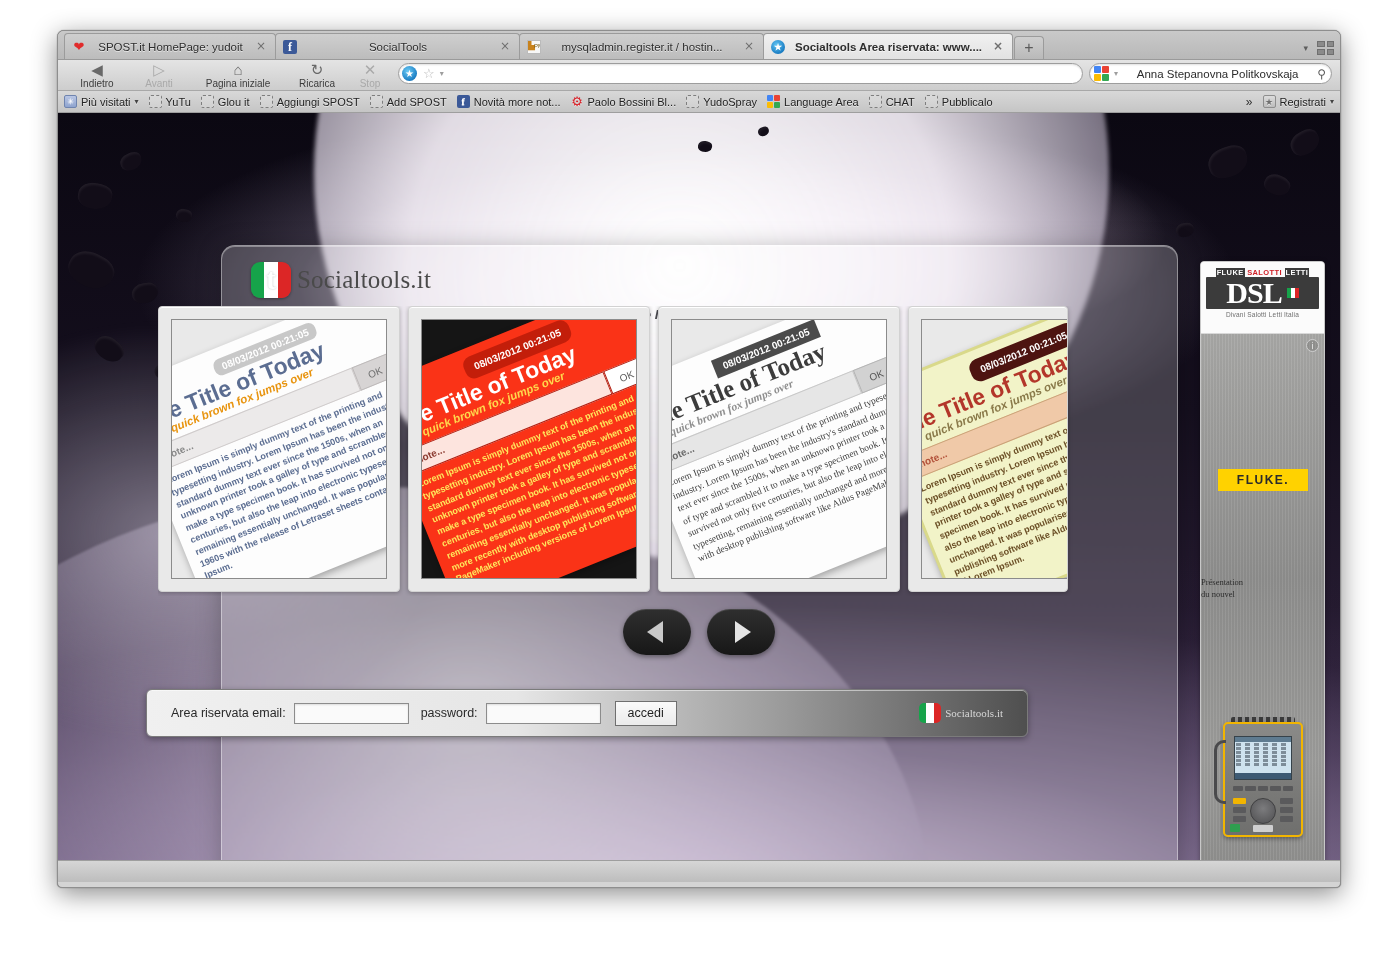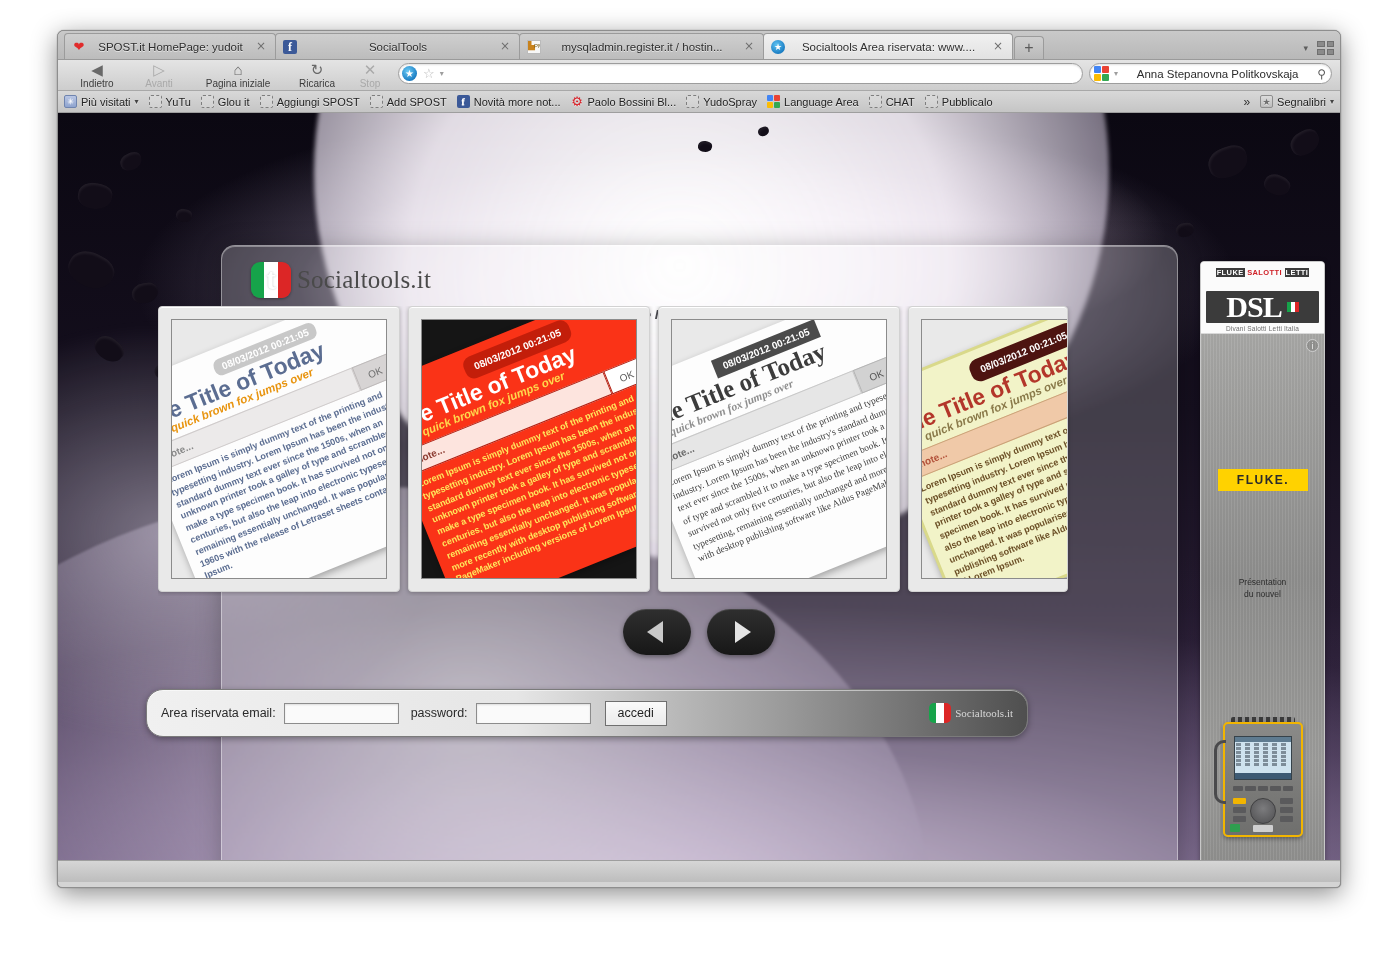--- a/index.html
+++ b/index.html
@@ -67,21 +67,21 @@
     border-bottom: none;
     border-radius: 4px 4px 0 0;
     margin-right: -1px;
     font-size: 11.5px;
     color: #2e2e2e;
     cursor: default;
     min-width: 0;
   }
   .tab.active {
     background: linear-gradient(#f1f1f1, #e2e2e2);
-    font-weight: normal;
+    font-weight: bold;
     z-index: 3;
     margin-top: 36px;
   }
   .tab .tab-label {
     flex: 1 1 auto;
     text-align: center;
     white-space: nowrap;
     overflow: hidden;
     text-overflow: ellipsis;
     text-shadow: 0 1px 0 rgba(255,255,255,.6);
@@ -444,25 +444,25 @@
     border-top: 11px solid transparent;
     border-bottom: 11px solid transparent;
   }
   .arrow-btn.prev:after { border-right: 16px solid #c9c9c9; margin-left: -2px; }
   .arrow-btn.next:after { border-left: 16px solid #e4e4e4; margin-left: 2px; }
 
   
   .login-bar {
     position: absolute; left: 88px; top: 576px;
     width: 882px; height: 48px;
-    border-radius: 17px;
+    border-radius: 6px;
     background: linear-gradient(to right, #f0f0f0 0%, #e6e6e6 42%, #9b9b9b 72%, #4f4f4f 100%);
     border: 1px solid #7b7b7b;
     display: flex; align-items: center;
-    padding: 0 14px;
+    padding: 0 24px;
     box-shadow: 0 2px 6px rgba(0,0,0,.35), inset 0 1px 0 rgba(255,255,255,.5);
   }
   .login-bar .lbl { font-size: 12.5px; color: #2a2a2a; margin-right: 8px; }
   .login-bar input[type="text"], .login-bar input[type="password"] {
     width: 115px; height: 21px;
     border: 1px solid #8c8c8c;
     background: #fafafa;
     font-family: "Liberation Sans", sans-serif; font-size: 12px;
     padding: 0 4px;
     box-shadow: inset 0 1px 2px rgba(0,0,0,.12);
@@ -505,21 +505,21 @@
     height: 72px; background: #fbfbfb;
     border-bottom: 1px solid #d8d8d8;
     padding: 6px 5px 0 5px;
   }
   .dsl-top {
     font-size: 7.5px; font-weight: bold; letter-spacing: .4px;
     text-align: center; line-height: 9px;
   }
   .dsl-top .w { color: #ffffff; background: #3b3b3b; padding: 0 1px; }
   .dsl-top .r { color: #cf1f26; }
-  .dsl-strip { background: #3b3b3b; padding: 1px 3px; border-radius: 1px; margin-top: 14px; display:flex; align-items:center; justify-content:center; gap:5px;}
+  .dsl-strip { background: #3b3b3b; padding: 1px 3px; border-radius: 1px; margin-top: 0; display:flex; align-items:center; justify-content:center; gap:5px;}
   .dsl-big {
     font-family: "Liberation Serif", serif;
     font-weight: bold; font-size: 30px; line-height: 30px;
     color: #ffffff; letter-spacing: -1px;
   }
   .dsl-flag { width: 12px; height: 10px; display:flex; }
   .dsl-flag i { flex:1; }
   .dsl-flag .g{background:#16a34a} .dsl-flag .w{background:#fff} .dsl-flag .r{background:#dc2626}
   .dsl-sub { text-align:center; font-size: 6.5px; color: #6e6e6e; letter-spacing: .2px; margin-top: 2px;}
 
@@ -541,22 +541,22 @@
     position: absolute; left: 17px; top: 135px;
     width: 90px; height: 22px;
     background: #ffd200;
     display: flex; align-items: center; justify-content: center;
     letter-spacing: 1.5px;
     font-weight: bold; font-size: 12px; color: #2b2b2b;
   }
   .fluke-badge .dot { color: #2b2b2b; }
   .ad-pre {
     position: absolute; left: 0; right: 0; top: 242px;
-    text-align: center;
-    font-family: Liberation Sans, sans-serif;
+    text-align: left;
+    font-family: Liberation Serif, serif;
     font-size: 8.5px; color: #2d2d2d; line-height: 12px;
   }
   .ad-head {
     position: absolute; left: 0; right: 0; top: 272px;
     text-align: center;
     font-weight: bold; font-size: 15px; color: #1d1d1d; line-height: 20px;
   }
   
   .device {
     position: absolute; left: 22px; top: 388px;
@@ -773,21 +773,21 @@
 
       <div class="bm">
         <span class="ic ic-blank"></span>
         <span>Pubblicalo</span>
       </div>
 
       <div class="bm-right">
         <span class="bm-overflow">»</span>
         <div class="bm">
           <span class="ic ic-star"></span>
-          <span>Segnalibri</span>
+          <span>Registrati</span>
           <span class="bm-caret">▾</span>
         </div>
       </div>
     </div>
 
     <div class="viewport">
 
       <div class="space-bg">
         <div class="deep"></div>
         <div class="planet-rim"></div>

